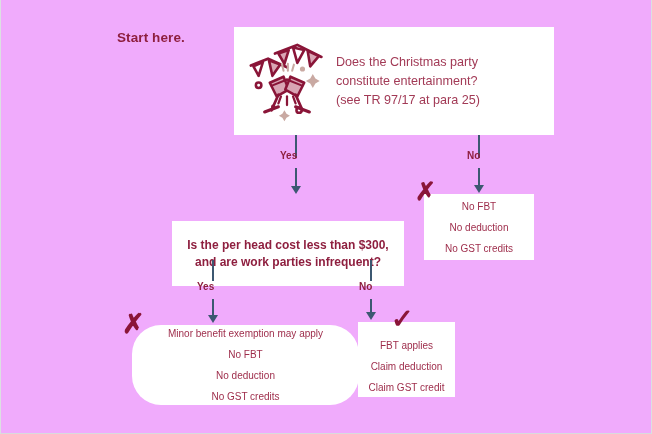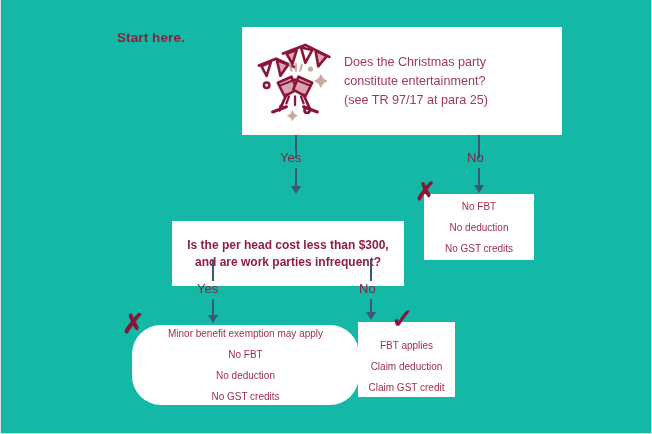--- a/index.html
+++ b/index.html
@@ -10,21 +10,21 @@
     width: 652px;
     height: 434px;
     background: #e9edf0;
     font-family: "Liberation Sans", sans-serif;
     overflow: hidden;
   }
   #canvas {
     position: relative;
     width: 652px;
     height: 434px;
-    background: #14b8a6;
+    background: #f0abfc;
     box-sizing: border-box;
     border-left: 1px solid #dcdfe2;
     border-right: 1px solid #dcdfe2;
     border-bottom: 1px solid #d8dbde;
   }
 
   
   .box {
     position: absolute;
     background: #ffffff;
@@ -55,21 +55,21 @@
     left: 116px;
     top: 30px;
     color: #8e1f3f;
     font-size: 13.5px;
     font-weight: bold;
     letter-spacing: 0.1px;
   }
 
   
   #q1-box {
-    left: 241px;
+    left: 233px;
     top: 27px;
     width: 320px;
     height: 108px;
     display: flex;
     flex-direction: row;
     align-items: center;
     justify-content: flex-start;
     padding: 0 10px 0 10px;
   }
   #q1-icon {
@@ -130,22 +130,22 @@
     position: absolute;
     width: 0;
     height: 0;
     border-left: 5px solid transparent;
     border-right: 5px solid transparent;
     border-top: 8px solid #3c5871;
   }
   .conn-label {
     position: absolute;
     color: #8e1f3f;
-    font-size: 13px;
-    font-weight: normal;
+    font-size: 10px;
+    font-weight: bold;
   }
 
   
   .mark {
     position: absolute;
     color: #8a1538;
     font-weight: bold;
     line-height: 1;
     user-select: none;
   }

